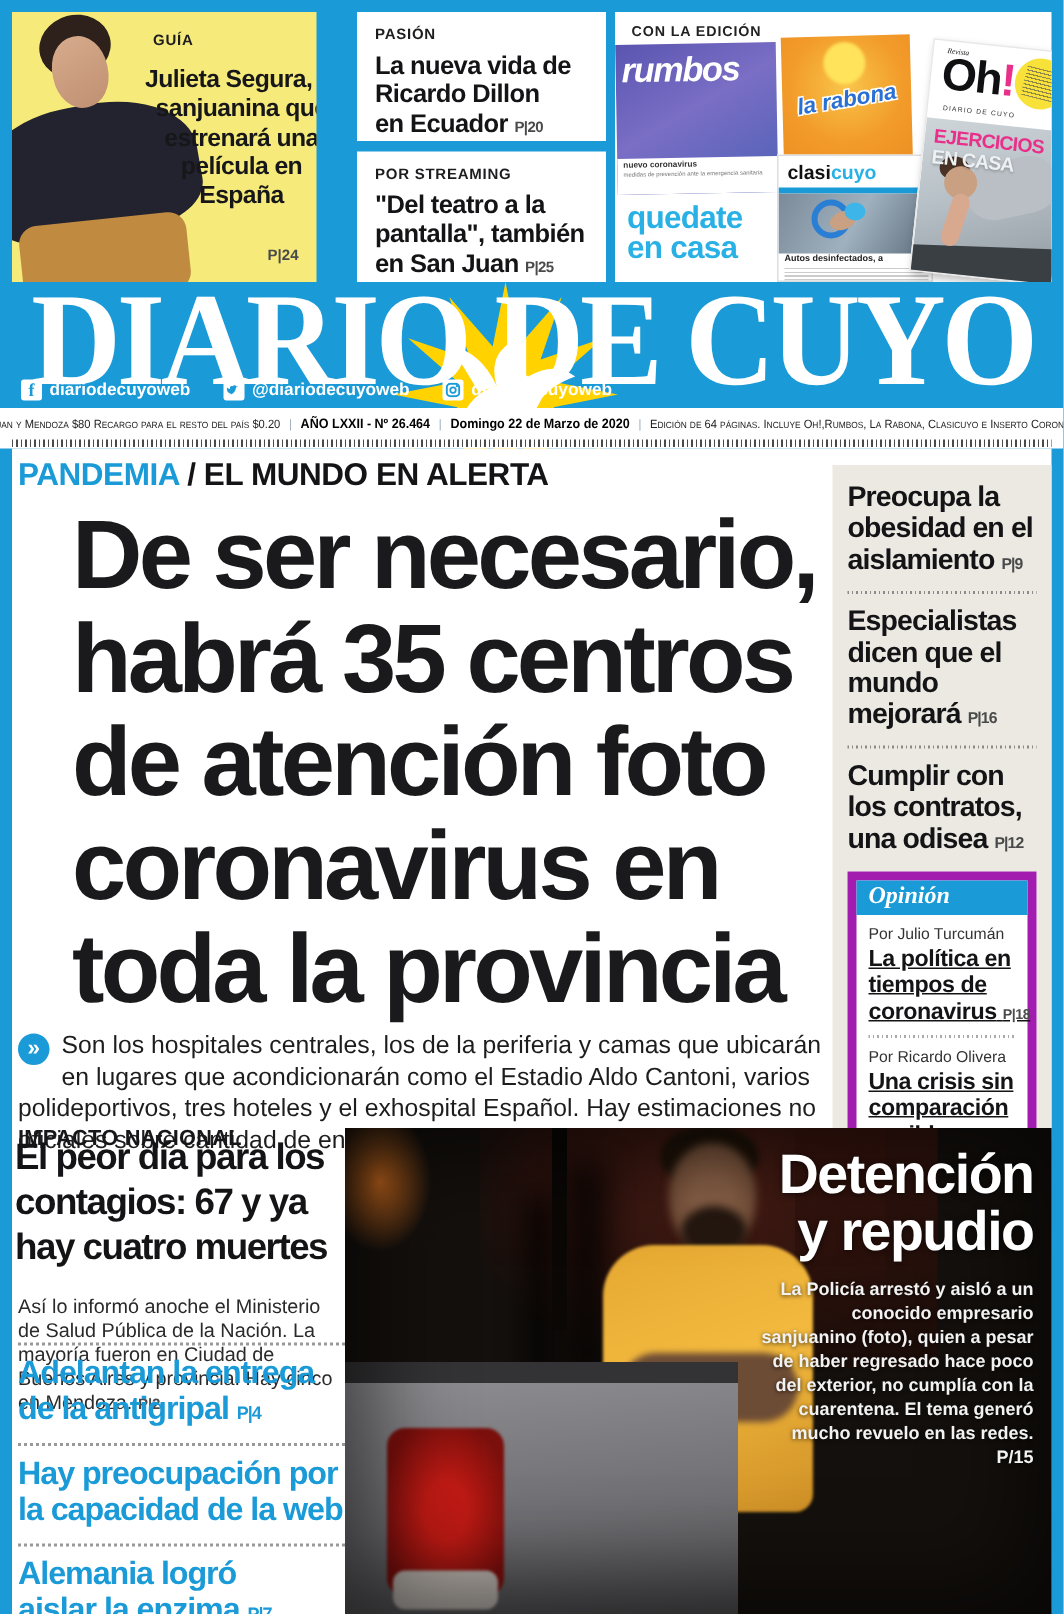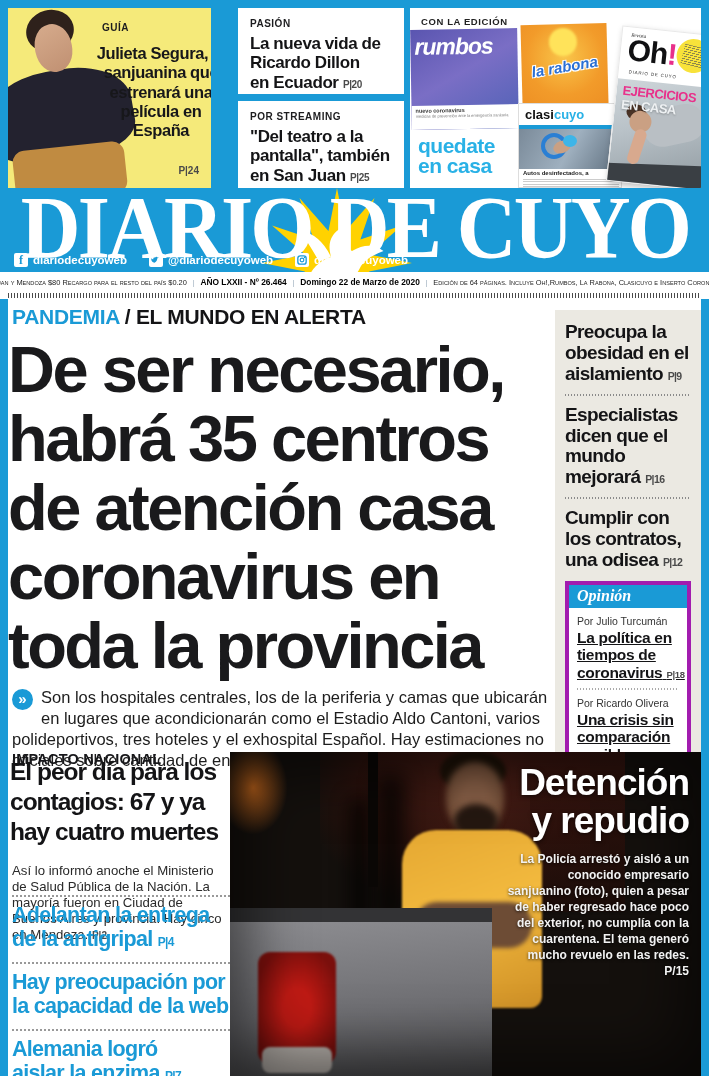--- a/index.html
+++ b/index.html
@@ -120,37 +120,37 @@
   .info-sep { color:#9ab; padding:0 4px; font-variant:normal; }
   .perf { position:absolute; left:0; top:292px; width:709px; height:7px; background:#fff; z-index:3; }
   .perf i { position:absolute; left:8px; top:1px; width:693px; height:5px; display:block;
             background:repeating-linear-gradient(90deg,#4a4a4a 0 1px,transparent 1px 3px); }
 
   
   .main { position:absolute; left:8px; top:299px; width:693px; height:777px; background:#fff; z-index:3; }
   .lead-kicker { position:absolute; left:4px; top:6px; font-size:21px; font-weight:bold;
                  letter-spacing:-.3px; color:#141416; }
   .lead-kicker .tag { color:#1a9ad6; }
-  .lead-headline { position:absolute; left:0; top:36px; width:556px; color:#1a1a1c; }
+  .lead-headline { position:absolute; left:0; top:36px; width:556px; color:#1a1a1c;padding-left:40px; }
   .lead-headline div { font-size:65px; font-weight:bold; line-height:69px; letter-spacing:-2.5px;
                        white-space:nowrap; }
   .deck { position:absolute; left:4px; top:388px; width:548px; font-size:16.5px; line-height:1.27;
           color:#1d1d1d; }
   .deck-ic { float:left; width:21px; height:21px; border-radius:50%; background:#1a9ad6; color:#fff;
              font-size:15px; font-weight:bold; text-align:center; line-height:20px; margin:2px 8px 2px 0; }
   .deck .pref { font-size:11px; }
 
   .sidebar { position:absolute; left:547px; top:11px; width:146px; height:450px; background:#ebe9e2;
              padding:12px 10px; }
   .sb-line { font-size:19px; font-weight:bold; line-height:1.1; letter-spacing:-.6px; color:#141416;
              white-space:nowrap; }
   .sb-pref { font-size:10.5px; }
   .sb-div { height:2px; margin:9px 0;
             background:repeating-linear-gradient(90deg,#8a8a8a 0 1px,transparent 1px 3px); }
-  .opinion { background:#fff; margin-top:10px; padding-bottom:8px; border:4px solid #a21caf; }
+  .opinion { background:#fff; margin-top:10px; padding-bottom:8px; border:6px solid #a21caf; }
   .op-header { background:#1a9ad6; color:#fff; font-family:"Liberation Serif","DejaVu Serif",serif;
                font-style:italic; font-weight:bold; font-size:16px; padding:2px 8px 3px; }
   .op-byline { font-size:10.5px; color:#333; margin:7px 8px 2px; }
   .op-line { font-size:15.5px; font-weight:bold; line-height:1.12; letter-spacing:-.3px; color:#141416;
              margin:0 8px; white-space:nowrap;text-decoration:underline; }
   .op-pref { font-size:9.5px; }
   .op-div { height:2px; margin:7px 8px 0;
             background:repeating-linear-gradient(90deg,#aaa 0 1px,transparent 1px 3px); }
 
   .nat-kicker { position:absolute; left:4px; top:452px; font-size:14.5px; font-weight:bold;
@@ -336,21 +336,21 @@
   <div class="main">
 
     <div class="lead-kicker">
       <span class="tag">PANDEMIA</span>
       <span>/ EL MUNDO EN ALERTA</span>
     </div>
 
     <div class="lead-headline">
       <div>De ser necesario,</div>
       <div>habrá 35 centros</div>
-      <div>de atención casa</div>
+      <div>de atención foto</div>
       <div>coronavirus en</div>
       <div>toda la provincia</div>
     </div>
 
     <div class="deck">
       <span class="deck-ic">»</span>
       <span>Son los hospitales centrales, los de la periferia y camas que ubicarán en lugares que acondicionarán como el Estadio Aldo Cantoni, varios polideportivos, tres hoteles y el exhospital Español. Hay estimaciones no oficiales sobre cantidad de enfermos que asustan.</span>
       <span class="pref">P|10</span>
     </div>
 

